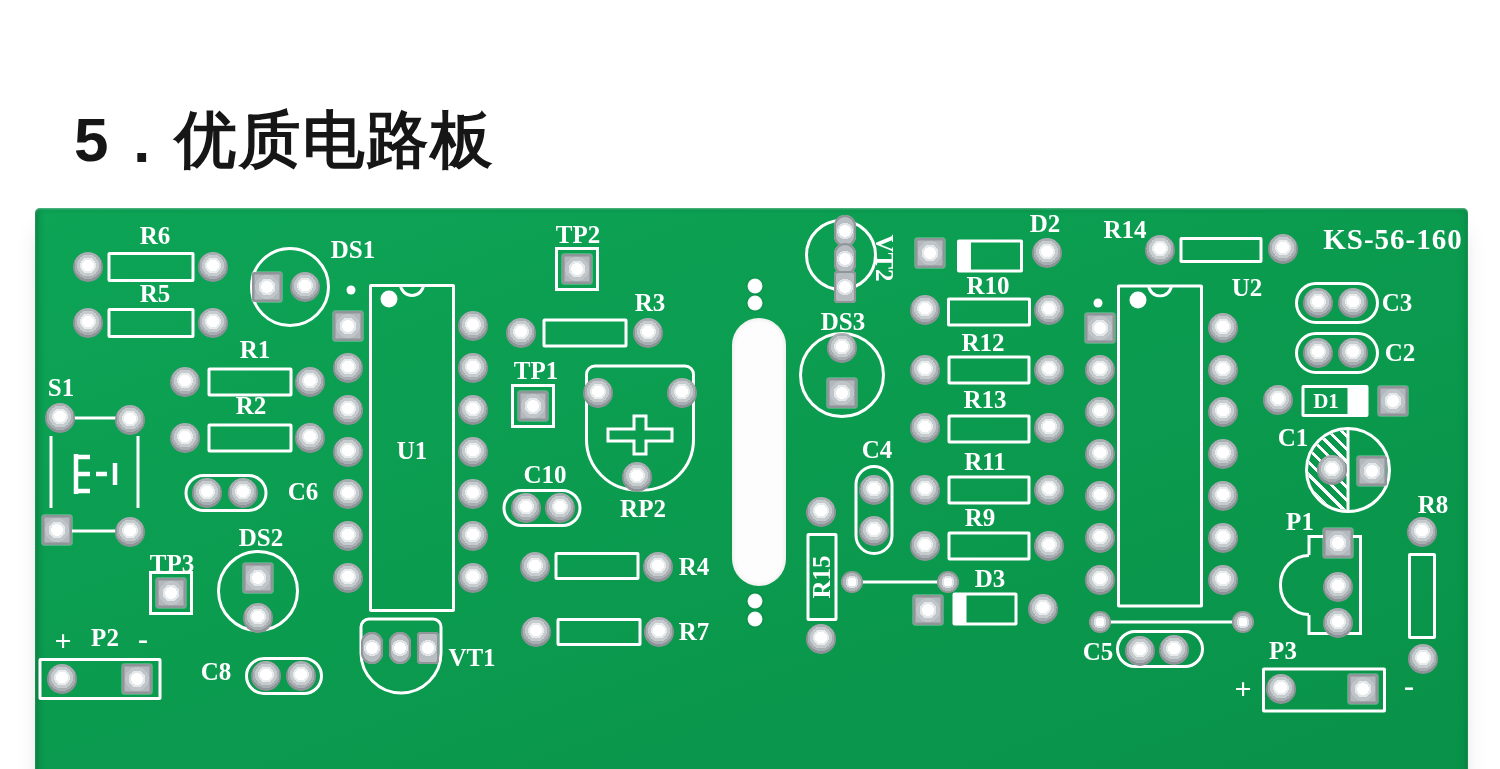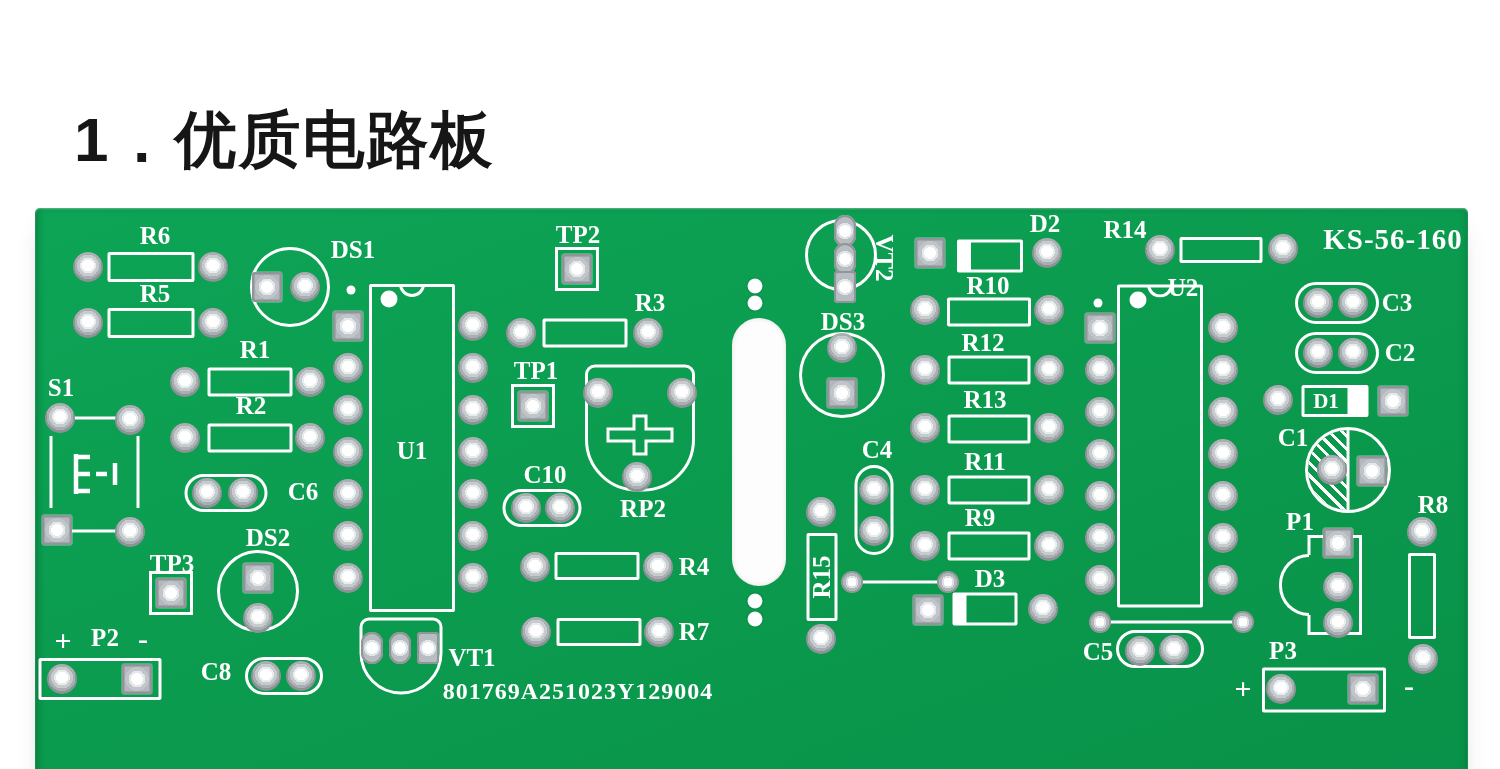--- a/index.html
+++ b/index.html
@@ -38,21 +38,21 @@
   .hatch{left:0;top:0;width:50%;height:100%;background:repeating-linear-gradient(45deg,transparent 0 6px,#fff 6px 9px)}
   .vline{left:50%;top:0;width:3px;height:100%;background:#fff;transform:translateX(-50%)}
   .p1r{border:3px solid #fff;border-left:none}
   .arc{width:30px;height:62px;border:3px solid #fff;border-right:none;border-radius:31px 0 0 31px}
   .vt1o{border:3px solid #fff;border-radius:10px 10px 44px 44px}
   .rp2o{border:3px solid #fff;border-radius:10px 10px 52px 52px}
 </style>
 </head>
 <body>
 
-<h1 class="title">1．优质电路板</h1>
+<h1 class="title">5．优质电路板</h1>
 
 <div id="board">
 
   <div class="c rb" style="left:116px;top:59px;width:87px;height:30px"></div>
   <div class="c rb" style="left:116px;top:115px;width:87px;height:30px"></div>
   <div class="c rb" style="left:215px;top:174px;width:85px;height:29px"></div>
   <div class="c rb" style="left:215px;top:230px;width:85px;height:29px"></div>
   <div class="c vt" style="left:16px;top:264px;height:72px"></div>
   <div class="c vt" style="left:103px;top:264px;height:72px"></div>
   <div class="c tr" style="left:60px;top:210px;width:54px"></div>
@@ -252,50 +252,49 @@
   <i class="c pad" style="left:1246px;top:481px"></i>
   <i class="c psq" style="left:1328px;top:481px"></i>
 
   <span class="c sk" style="left:120px;top:28px">R6</span>
   <span class="c sk" style="left:120px;top:86px">R5</span>
   <span class="c sk" style="left:220px;top:142px">R1</span>
   <span class="c sk" style="left:216px;top:198px">R2</span>
   <span class="c sk" style="left:26px;top:180px">S1</span>
   <span class="c sk" style="left:318px;top:42px">DS1</span>
   <span class="c sk" style="left:268px;top:284px">C6</span>
-  <span class="c sk" style="left:233px;top:330px">DS2</span>
+  <span class="c sk" style="left:226px;top:330px">DS2</span>
   <span class="c sk" style="left:137px;top:356px">TP3</span>
   <span class="c sk" style="left:70px;top:430px">P2</span>
   <span class="c sk sign" style="left:28px;top:433px">+</span>
   <span class="c sk sign" style="left:108px;top:431px">-</span>
   <span class="c sk" style="left:181px;top:464px">C8</span>
   <span class="c sk" style="left:377px;top:243px">U1</span>
   <span class="c sk" style="left:543px;top:27px">TP2</span>
   <span class="c sk" style="left:615px;top:95px">R3</span>
   <span class="c sk" style="left:501px;top:163px">TP1</span>
   <span class="c sk" style="left:608px;top:301px">RP2</span>
   <span class="c sk" style="left:510px;top:267px">C10</span>
   <span class="c sk" style="left:659px;top:359px">R4</span>
   <span class="c sk" style="left:659px;top:424px">R7</span>
   <span class="c sk" style="left:437px;top:450px">VT1</span>
-  <span class="c sk serial" style="left:543px;top:483px">801769A251023Y129004</span>
   <span class="c sk r90" style="left:849px;top:50px">VT2</span>
   <span class="c sk" style="left:808px;top:114px">DS3</span>
   <span class="c sk" style="left:842px;top:242px">C4</span>
   <span class="c sk rm90" style="left:787px;top:369px">R15</span>
   <span class="c sk" style="left:955px;top:371px">D3</span>
   <span class="c sk" style="left:1010px;top:16px">D2</span>
   <span class="c sk" style="left:953px;top:78px">R10</span>
   <span class="c sk" style="left:948px;top:135px">R12</span>
   <span class="c sk" style="left:950px;top:192px">R13</span>
   <span class="c sk" style="left:950px;top:254px">R11</span>
   <span class="c sk" style="left:945px;top:310px">R9</span>
   <span class="c sk" style="left:1090px;top:22px">R14</span>
   <span class="c sk big" style="left:1358px;top:31px">KS-56-160</span>
-  <span class="c sk" style="left:1148px;top:80px">U2</span>
+  <span class="c sk" style="left:1212px;top:80px">U2</span>
   <span class="c sk" style="left:1362px;top:95px">C3</span>
   <span class="c sk" style="left:1365px;top:145px">C2</span>
   <span class="c sk small2" style="left:1291px;top:193px">D1</span>
   <span class="c sk" style="left:1258px;top:230px">C1</span>
   <span class="c sk" style="left:1265px;top:314px">P1</span>
   <span class="c sk" style="left:1398px;top:297px">R8</span>
   <span class="c sk" style="left:1063px;top:444px">C5</span>
   <span class="c sk" style="left:1248px;top:443px">P3</span>
   <span class="c sk sign" style="left:1208px;top:481px">+</span>
   <span class="c sk sign" style="left:1374px;top:478px">-</span>

